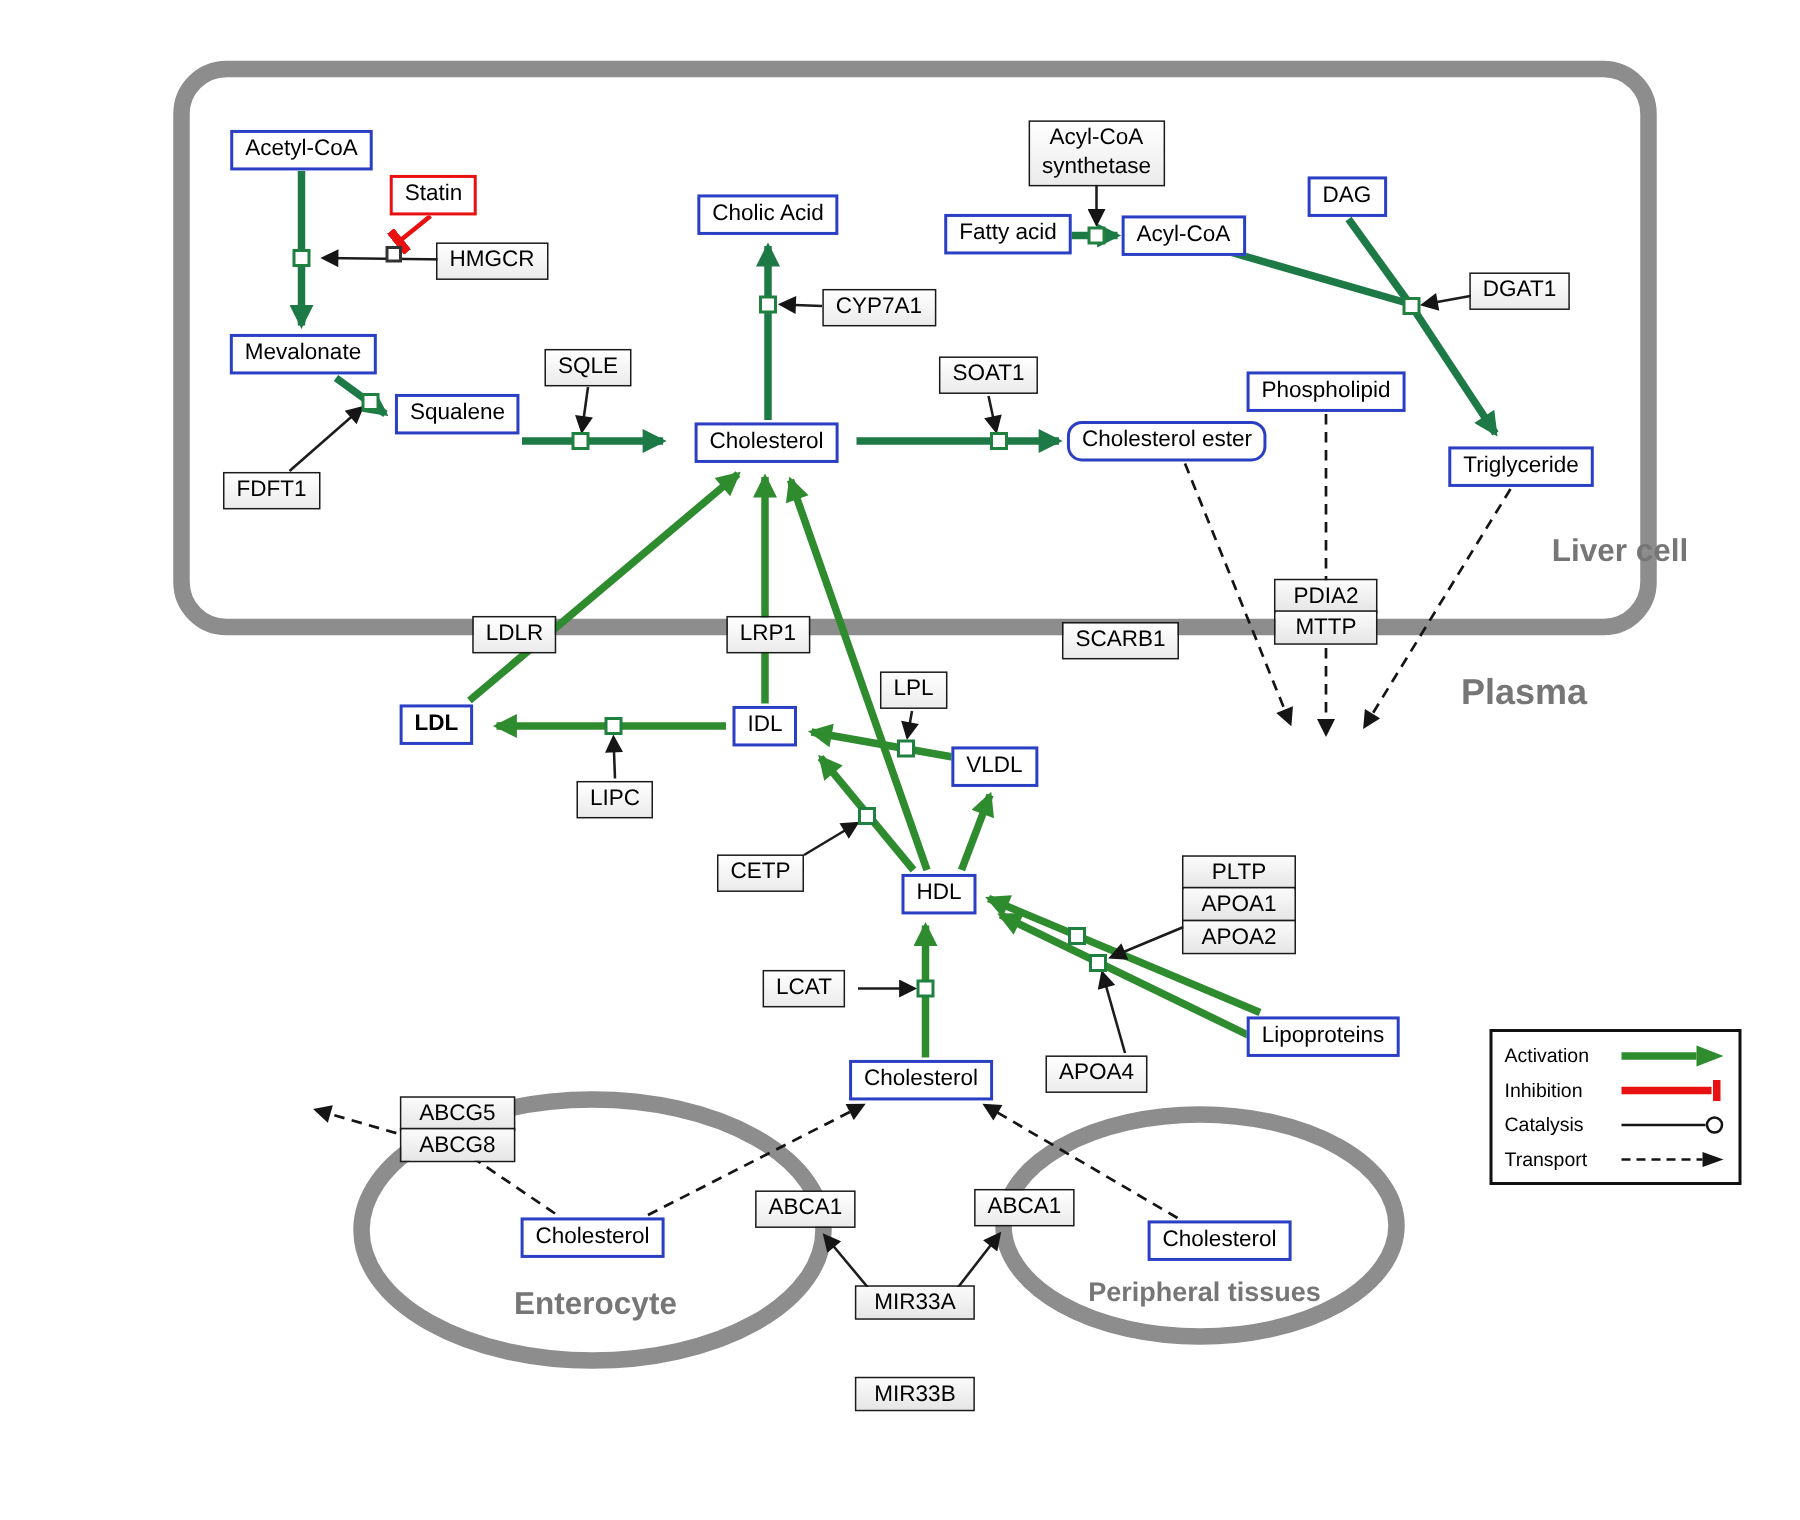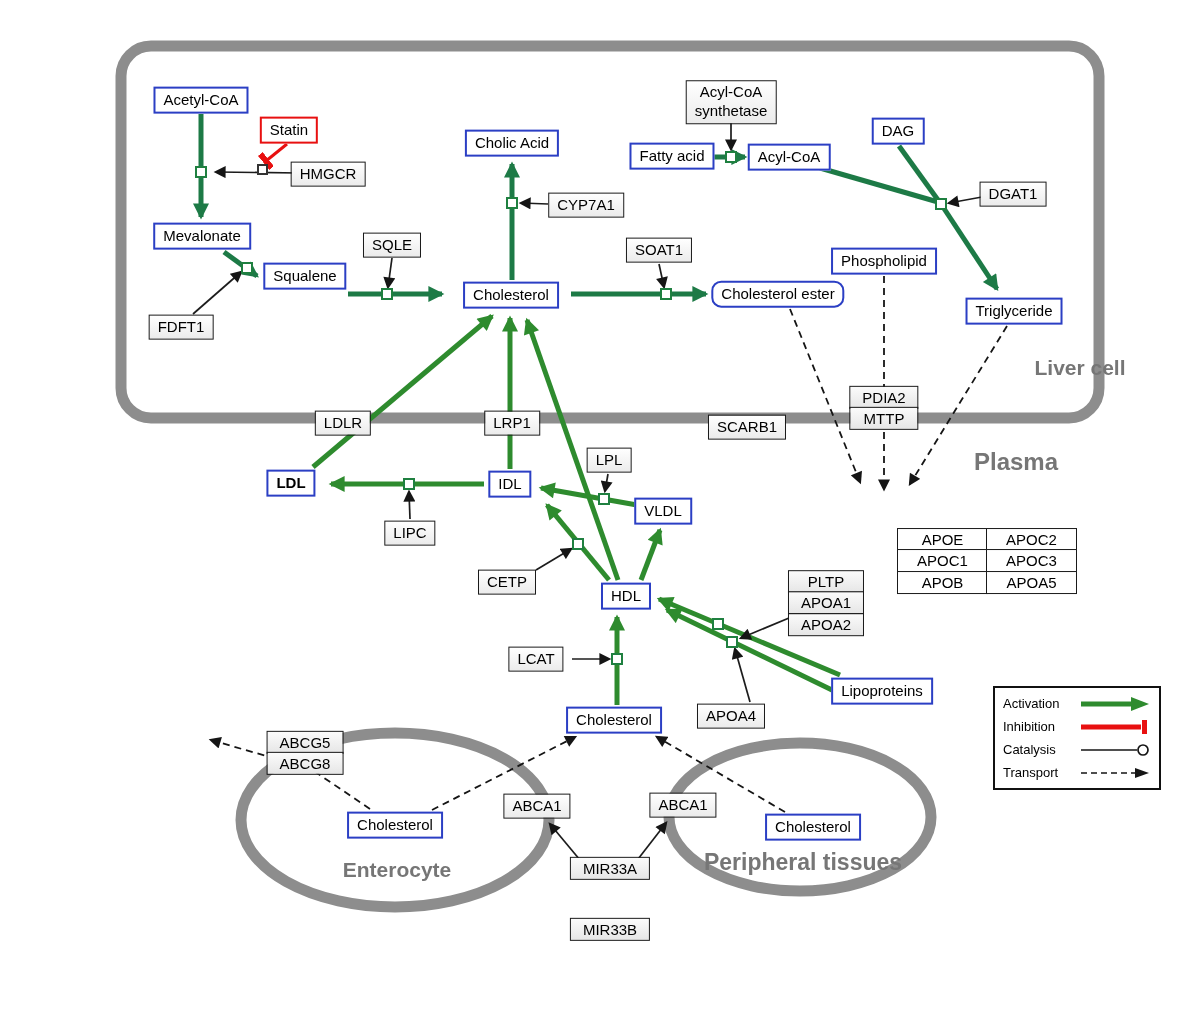--- a/index.html
+++ b/index.html
@@ -137,21 +137,21 @@
       <rect x="612" y="654" width="10" height="10"></rect>
       <rect x="713" y="619" width="10" height="10"></rect>
       <rect x="727" y="637" width="10" height="10"></rect>
       <rect x="258" y="165" width="9" height="9" stroke="#333333"></rect>
     </g>
   </svg>
 
   <div class="rlabel" style="left:1080px; top:368px; font-size:21px;">Liver cell</div>
   <div class="rlabel" style="left:1016px; top:462px; font-size:24px;">Plasma</div>
   <div class="rlabel" style="left:397px; top:870px; font-size:21px;">Enterocyte</div>
-  <div class="rlabel" style="left:803px; top:862px; font-size:23px;">Peripheral tissues</div>
+  <div class="rlabel" style="left:803px; top:862px; font-size:18px;">Peripheral tissues</div>
 
   <div class="node met" style="left:201px; top:100px;">Acetyl-CoA</div>
   <div class="node met" style="left:202px; top:236px;">Mevalonate</div>
   <div class="node met" style="left:305px; top:276px;">Squalene</div>
   <div class="node met" style="left:512px; top:143px;">Cholic Acid</div>
   <div class="node met" style="left:511px; top:295px;">Cholesterol</div>
   <div class="node met" style="left:778px; top:294px;border-radius:10px;">Cholesterol ester</div>
   <div class="node met" style="left:672px; top:156px;">Fatty acid</div>
   <div class="node met" style="left:789px; top:157px;">Acyl-CoA</div>
   <div class="node met" style="left:898px; top:131px;">DAG</div>
@@ -203,28 +203,20 @@
   <div class="stack" style="left:305px; top:753px;">
     <div class="cell">ABCG5</div>
     <div class="cell">ABCG8</div>
   </div>
 
   <div class="stack" style="left:610px; top:899px;gap:40px;">
     <div class="cell">MIR33A</div>
     <div class="cell">MIR33B</div>
   </div>
 
-  <div class="apo-table" style="left:987px; top:561px;">
-    <div class="cell">APOE</div>
-    <div class="cell">APOC2</div>
-    <div class="cell">APOC1</div>
-    <div class="cell">APOC3</div>
-    <div class="cell">APOB</div>
-    <div class="cell">APOA5</div>
-  </div>
 
   <div id="legend">
     <div class="lrow">
       <span>Activation</span>
       <svg width="72" height="18">
         <line x1="2" y1="9" x2="52" y2="9" stroke="#2e8b2e" stroke-width="5"></line>
         <polygon points="52,2 70,9 52,16" fill="#2e8b2e"></polygon>
       </svg>
     </div>
     <div class="lrow">

